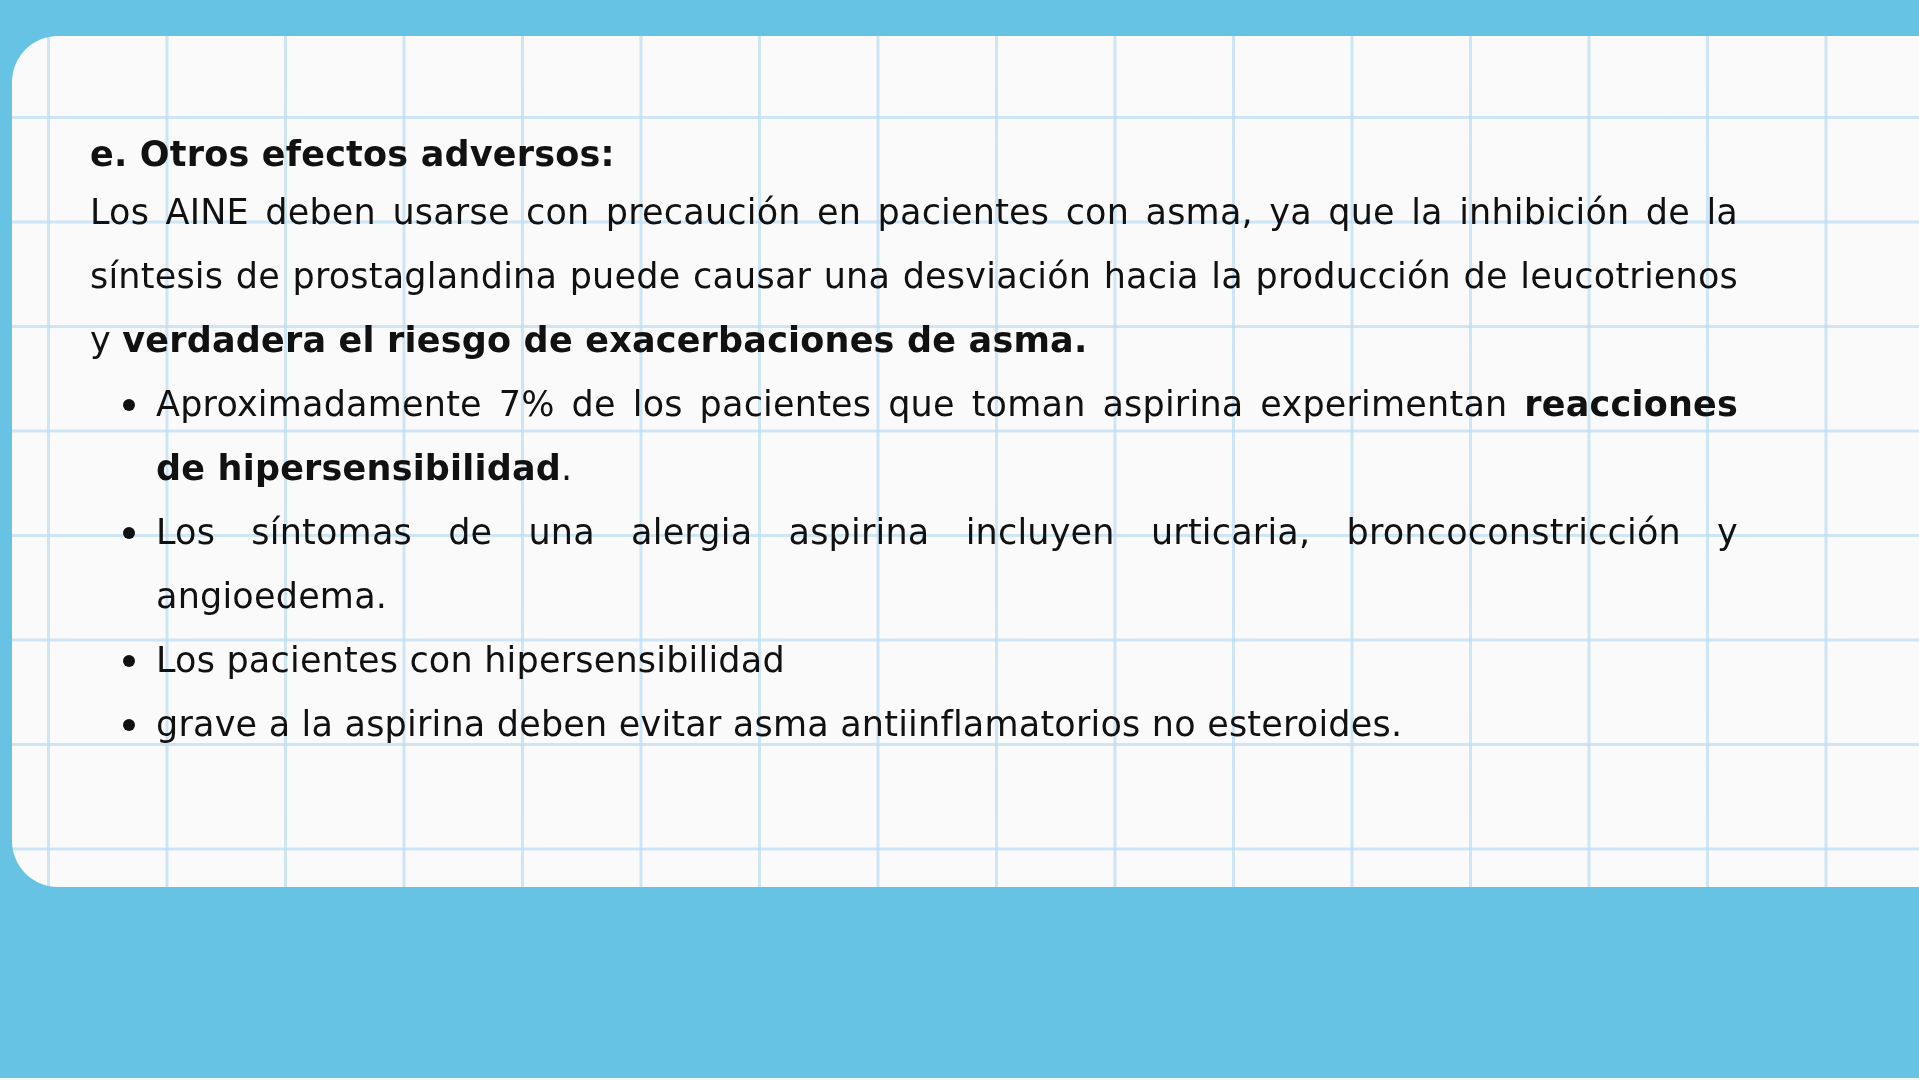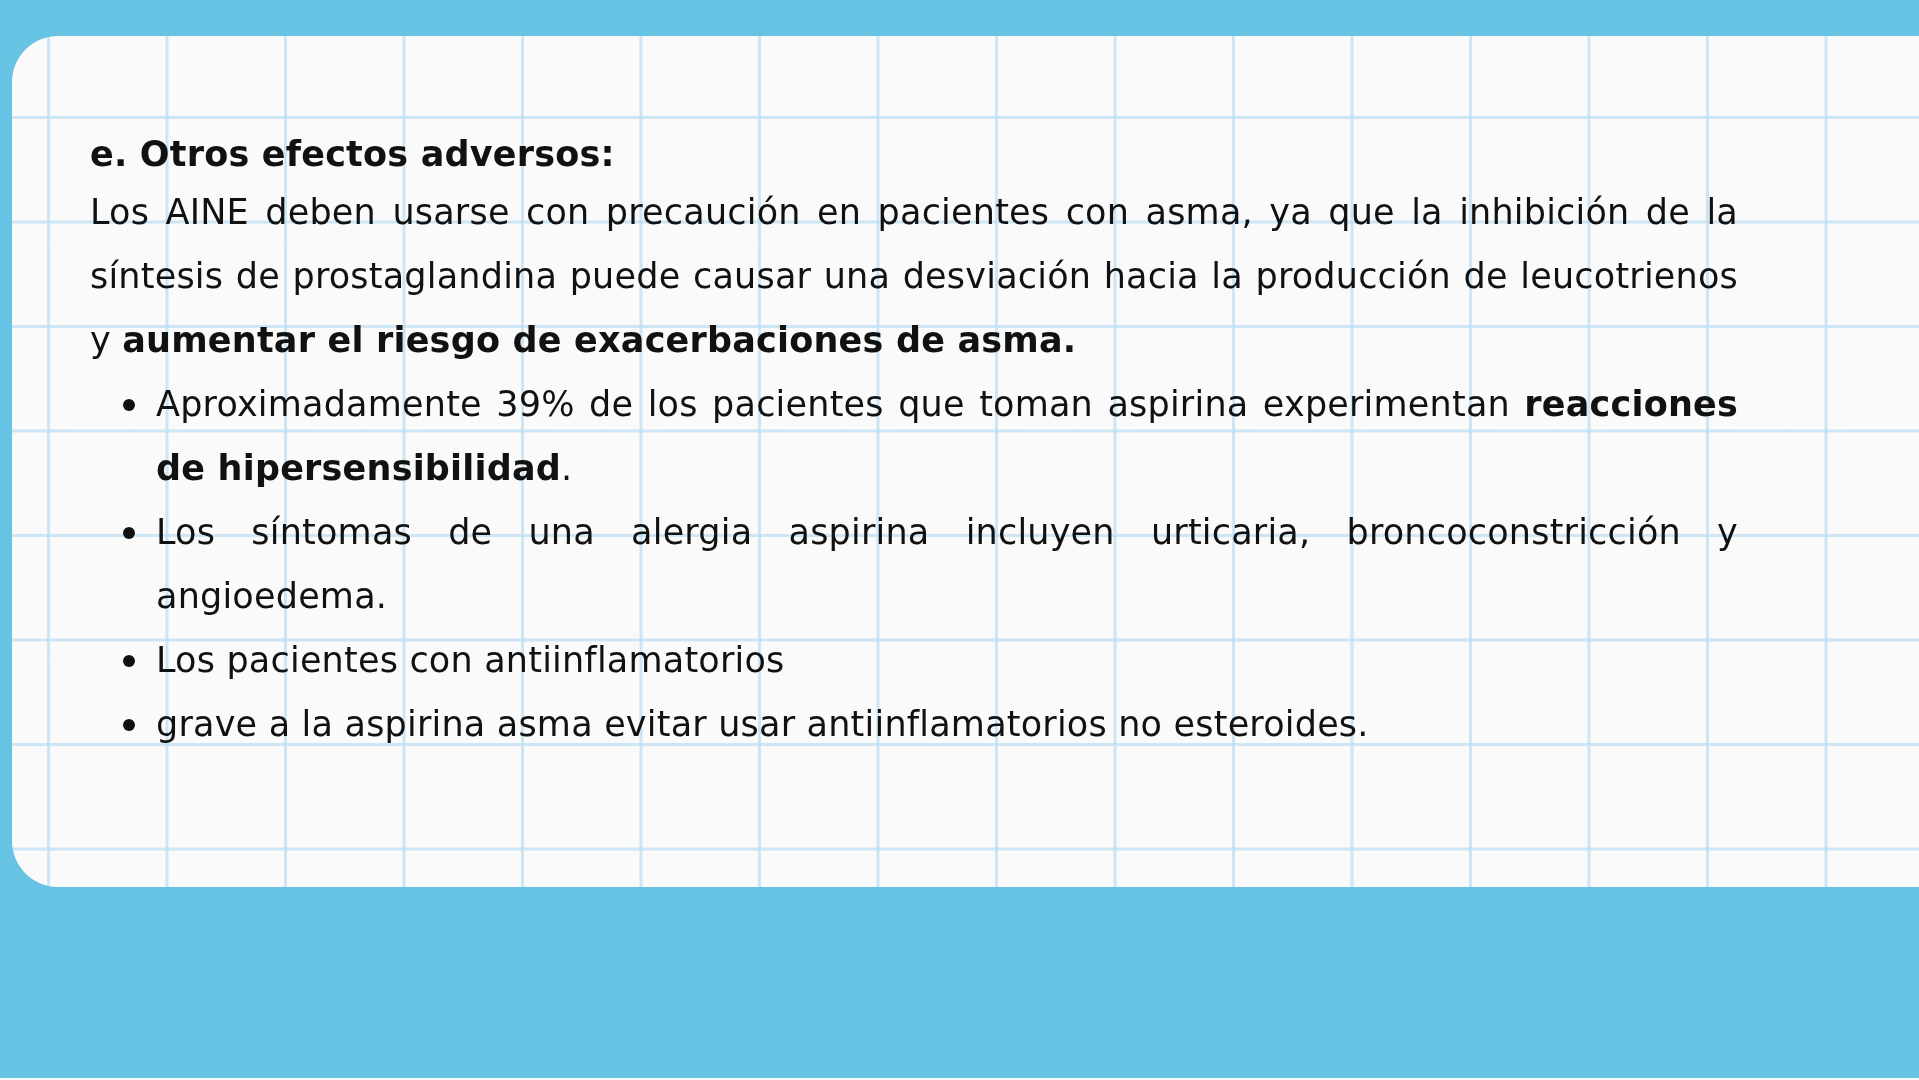--- a/index.html
+++ b/index.html
@@ -97,34 +97,34 @@
 </head>
 <body>
 
 <div class="band"></div>
 <div class="bottom-white"></div>
 
 <div class="panel">
   <div class="content">
     <p class="heading">e. Otros efectos adversos:</p>
 
-    <p class="para"><span>Los AINE deben usarse con precaución en pacientes con asma, ya que la inhibición de la síntesis de prostaglandina puede causar una desviación hacia la producción de leucotrienos y </span><b>aumentar el riesgo de exacerbaciones de asma.</b></p>
+    <p class="para"><span>Los AINE deben usarse con precaución en pacientes con asma, ya que la inhibición de la síntesis de prostaglandina puede causar una desviación hacia la producción de leucotrienos y </span><b>verdadera el riesgo de exacerbaciones de asma.</b></p>
 
     <ul class="bullets">
       <li>
         <span class="dot"></span>
-        <span class="bullet-text"><span>Aproximadamente 39% de los pacientes que toman aspirina experimentan </span><b>reacciones de hipersensibilidad</b><span>.</span></span>
+        <span class="bullet-text"><span>Aproximadamente 7% de los pacientes que toman aspirina experimentan </span><b>reacciones de hipersensibilidad</b><span>.</span></span>
       </li>
       <li>
         <span class="dot"></span>
         <span class="bullet-text">Los síntomas de una alergia aspirina incluyen urticaria, broncoconstricción y angioedema.</span>
       </li>
       <li>
         <span class="dot"></span>
-        <span class="bullet-text">Los pacientes con antiinflamatorios</span>
+        <span class="bullet-text">Los pacientes con hipersensibilidad</span>
       </li>
       <li>
         <span class="dot"></span>
-        <span class="bullet-text">grave a la aspirina asma evitar usar antiinflamatorios no esteroides.</span>
+        <span class="bullet-text">grave a la aspirina deben evitar asma antiinflamatorios no esteroides.</span>
       </li>
     </ul>
   </div>
 </div>
 
 </body></html>

